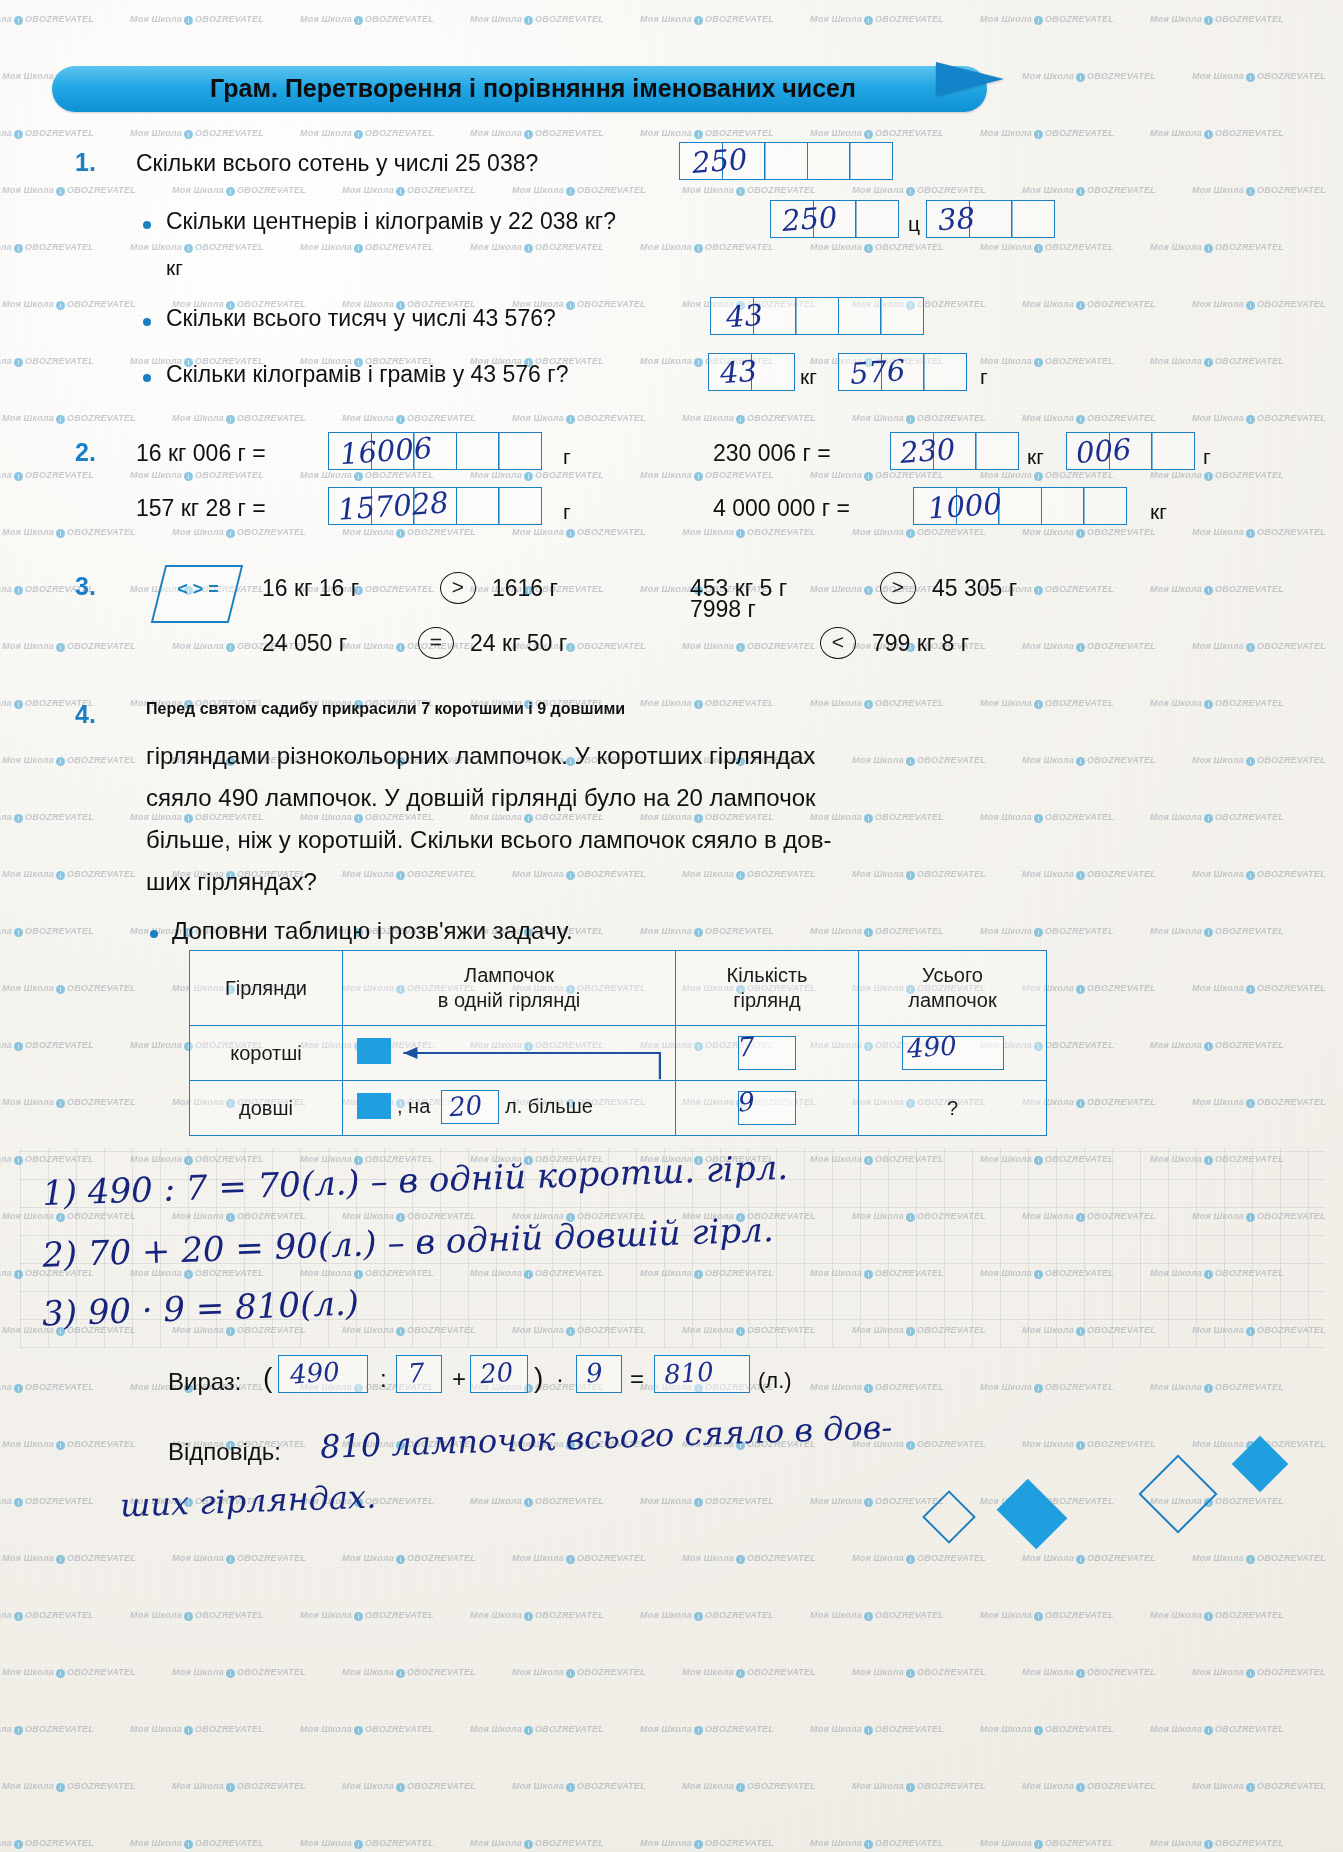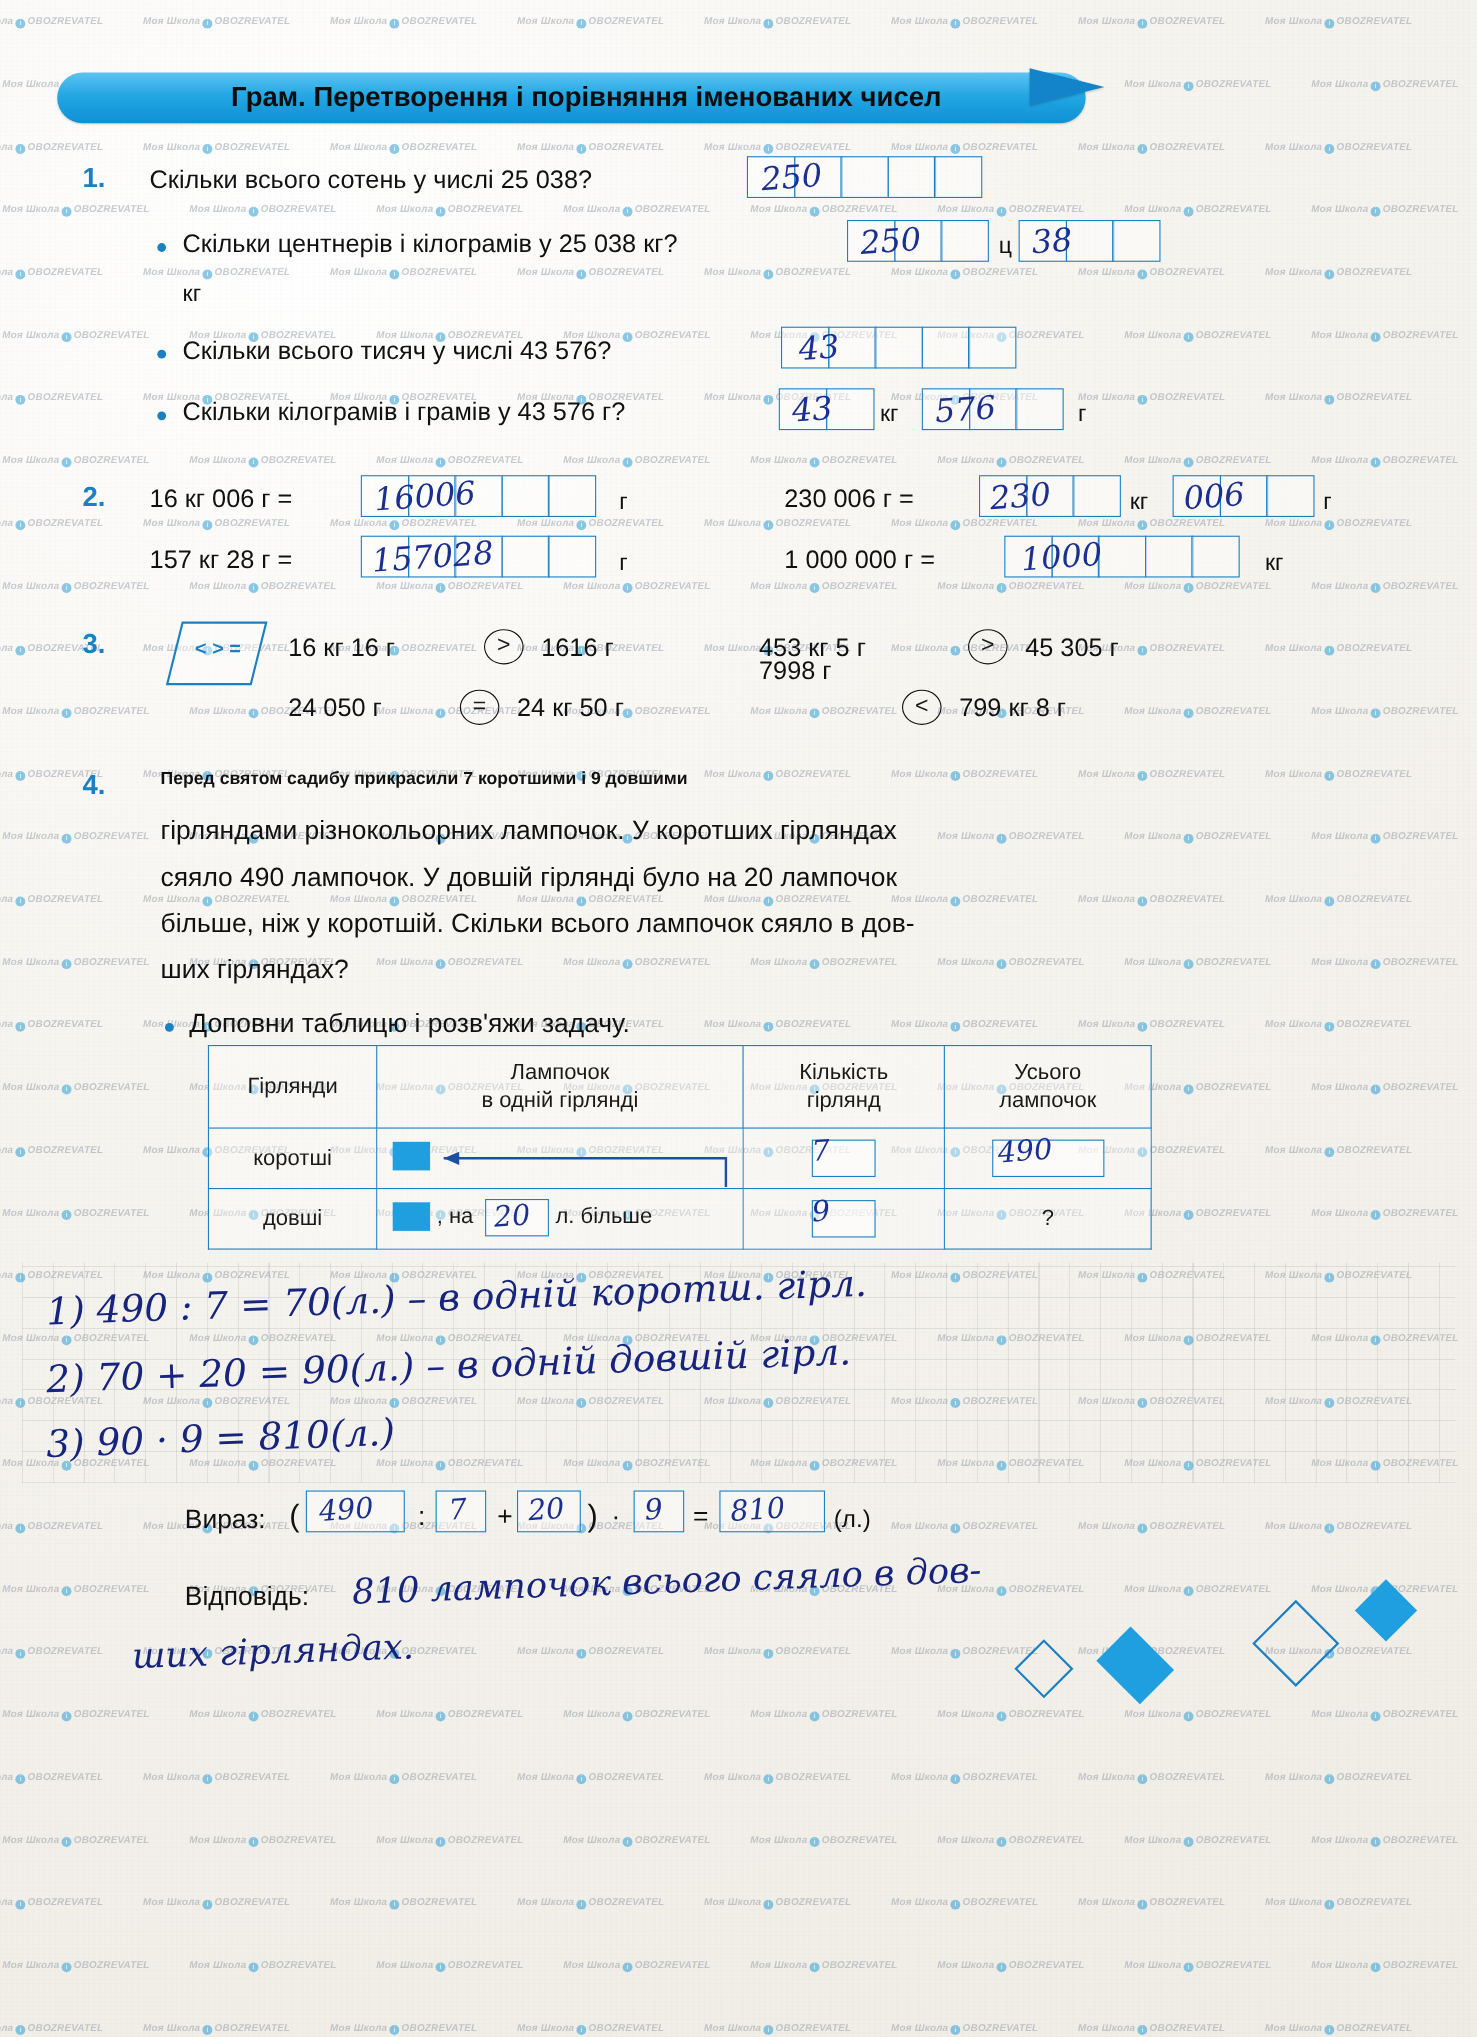--- a/index.html
+++ b/index.html
@@ -166,21 +166,21 @@
   <div class="boxrow" style="left:681px;top:142px;">
     <div class="cell"></div>
     <div class="cell"></div>
     <div class="cell"></div>
     <div class="cell"></div>
     <div class="cell"></div>
   </div>
   <div class="hand" style="left:692px;top:144px;">250</div>
 
   <div class="bullet" style="left:143px;top:221px;"></div>
-  <div class="line" style="left:166px;top:208px;">Скільки центнерів і кілограмів у 25 038 кг?</div>
+  <div class="line" style="left:166px;top:208px;">Скільки центнерів і кілограмів у 22 038 кг?</div>
   <div class="boxrow" style="left:772px;top:200px;">
     <div class="cell"></div>
     <div class="cell"></div>
     <div class="cell"></div>
   </div>
   <div class="hand" style="left:782px;top:202px;">250</div>
   <div class="unit" style="left:908px;top:212px;">ц</div>
   <div class="boxrow" style="left:928px;top:200px;">
     <div class="cell"></div>
     <div class="cell"></div>
@@ -249,21 +249,21 @@
   <div class="boxrow" style="left:330px;top:487px;">
     <div class="cell"></div>
     <div class="cell"></div>
     <div class="cell"></div>
     <div class="cell"></div>
     <div class="cell"></div>
   </div>
   <div class="hand" style="left:338px;top:489px;">157028</div>
   <div class="unit" style="left:563px;top:500px;">г</div>
 
-  <div class="line" style="left:713px;top:495px;">1 000 000 г =</div>
+  <div class="line" style="left:713px;top:495px;">4 000 000 г =</div>
   <div class="boxrow" style="left:915px;top:487px;">
     <div class="cell"></div>
     <div class="cell"></div>
     <div class="cell"></div>
     <div class="cell"></div>
     <div class="cell"></div>
   </div>
   <div class="hand" style="left:928px;top:489px;">1000</div>
   <div class="unit" style="left:1150px;top:500px;">кг</div>
 

